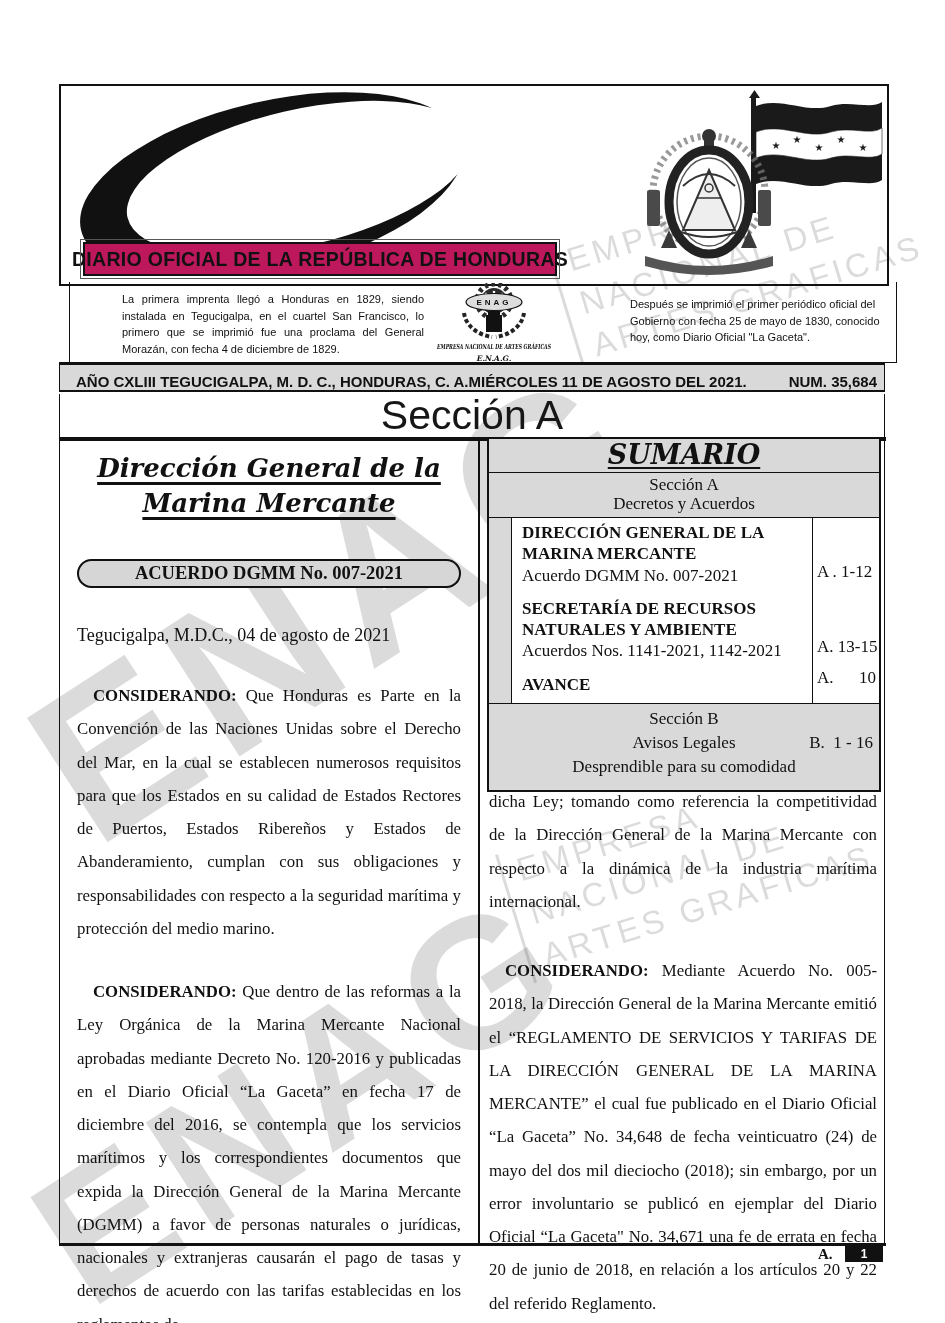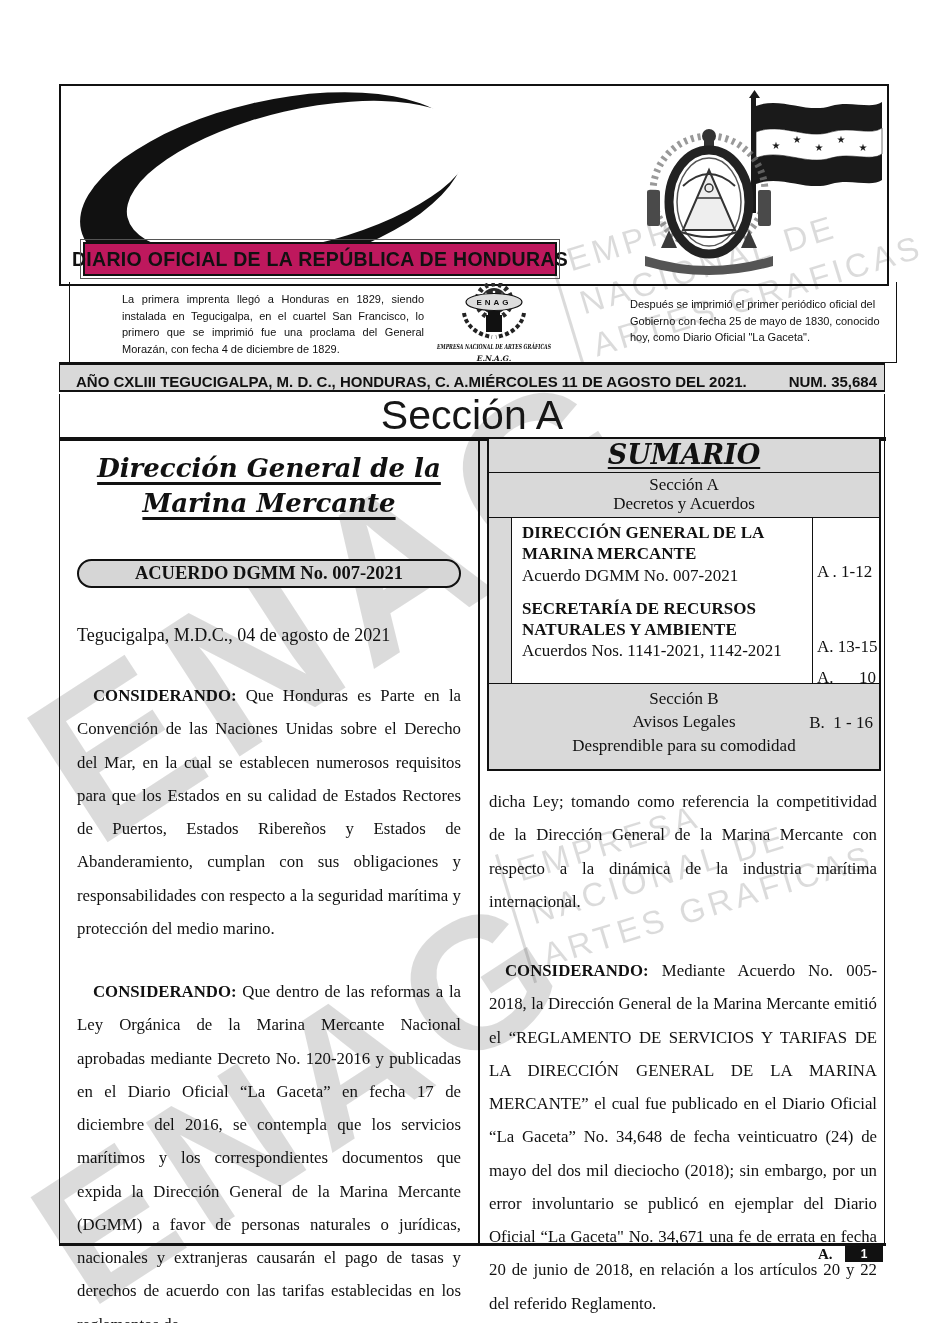--- a/index.html
+++ b/index.html
@@ -234,20 +234,23 @@
         <div class="sum-spacer"></div>
         <div class="sum-entries">
           <div>
             <div class="entry-title"><span>DIRECCIÓN GENERAL DE LA</span><br><span>MARINA MERCANTE</span></div>
             <div class="entry-item">Acuerdo DGMM No. 007-2021</div>
           </div>
           <div>
             <div class="entry-title"><span>SECRETARÍA DE RECURSOS</span><br><span>NATURALES Y AMBIENTE</span></div>
             <div class="entry-item">Acuerdos Nos. 1141-2021, 1142-2021</div>
           </div>
+          <div>
+            <div class="entry-title"><span>AVANCE</span></div>
+          </div>
         </div>
         <div class="sum-pages">
           <span class="pg pg1">A . 1-12</span>
           <span class="pg pg2">A. 13-15</span>
           <span class="pg pg3">A.      10</span>
         </div>
       </div>
       <div class="sum-secb">
         <div>Sección B</div>
         <div>Avisos Legales</div>

